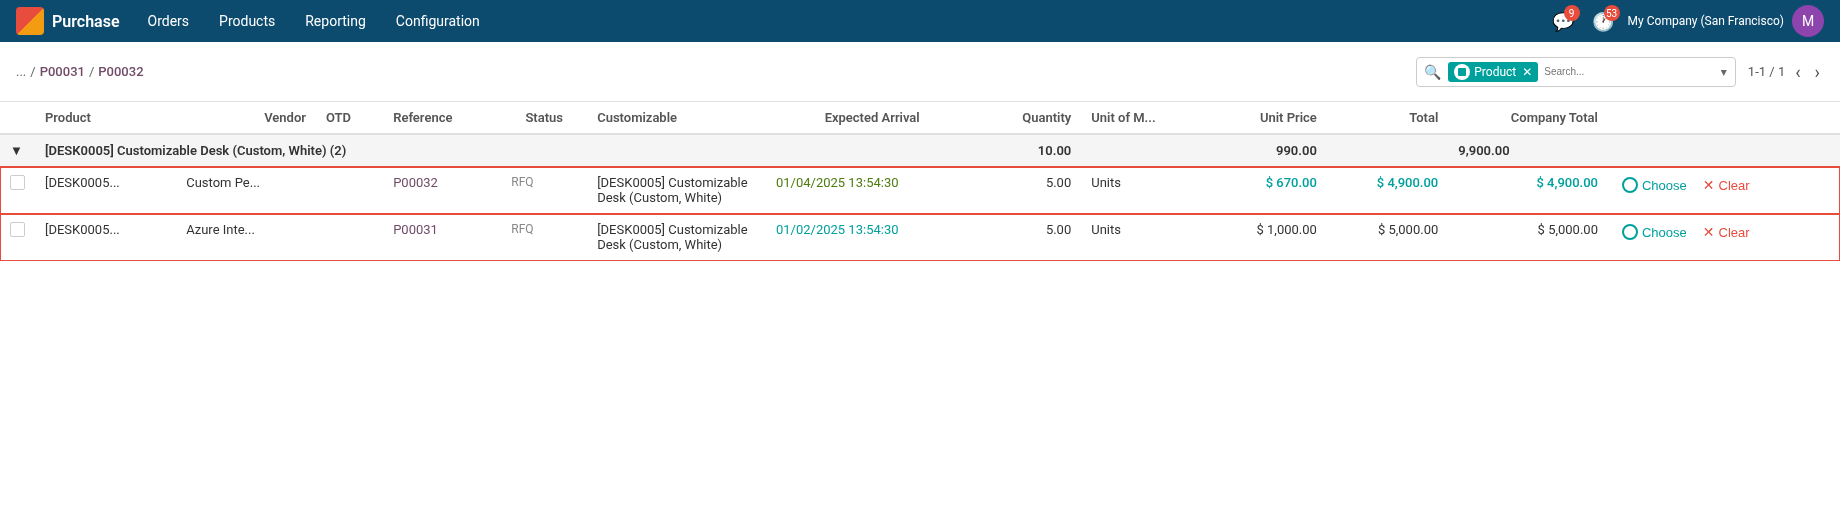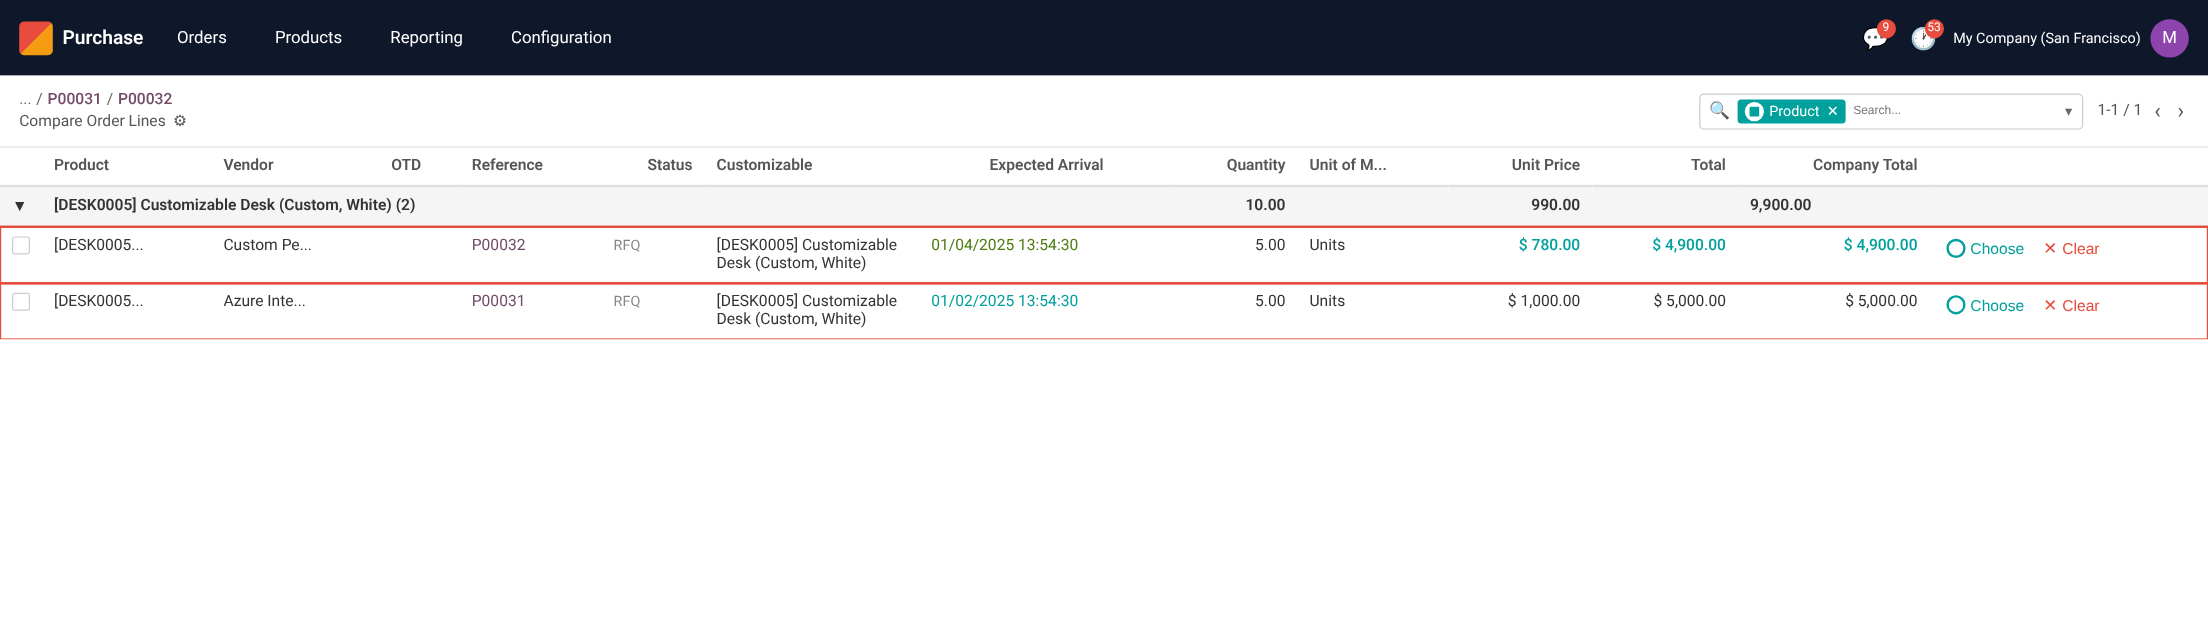--- a/index.html
+++ b/index.html
@@ -6,24 +6,24 @@
     body { font-family: -apple-system, BlinkMacSystemFont, 'Segoe UI', Roboto, sans-serif; font-size: 14px; background: #fff; color: #333; }
     table { width: 100%; border-collapse: collapse; font-size: 13px; }
     thead tr { border-bottom: 2px solid #e0e0e0; background: #fff; }
     thead th { padding: 8px 10px; text-align: left; font-weight: 600; color: #555; white-space: nowrap; }
     tbody tr { border-bottom: 1px solid #f0f0f0; }
     tbody td { padding: 8px 10px; vertical-align: top; }
   </style>
 </head>
 <body>
 
-<nav style="display:flex; align-items:center; background:#0f172a; color:#fff; padding: 0 16px; height:63px; gap:8px;">
+<nav style="display:flex; align-items:center; background:#0c4a6e; color:#fff; padding: 0 16px; height:42px; gap:8px;">
   <div style="width:28px;height:28px;background:linear-gradient(135deg,#e74c3c 50%,#f39c12 50%);border-radius:4px;flex-shrink:0;"></div>
   <span style="font-size:16px;font-weight:600;color:#fff;margin-right:8px;cursor:pointer;">Purchase</span>
-  <div style="display:flex;gap:16px;">
+  <div style="display:flex;gap:6px;">
     <span style="padding:6px 12px;border-radius:4px;cursor:pointer;color:#fff;font-size:14px;">Orders</span>
     <span style="padding:6px 12px;border-radius:4px;cursor:pointer;color:#fff;font-size:14px;">Products</span>
     <span style="padding:6px 12px;border-radius:4px;cursor:pointer;color:#fff;font-size:14px;">Reporting</span>
     <span style="padding:6px 12px;border-radius:4px;cursor:pointer;color:#fff;font-size:14px;">Configuration</span>
   </div>
   <div style="flex:1;"></div>
   <div style="position:relative;display:inline-flex;align-items:center;justify-content:center;width:32px;height:32px;cursor:pointer;">
     <span style="font-size:18px;">💬</span>
     <span style="position:absolute;top:0;right:0;background:#e74c3c;color:#fff;border-radius:50%;width:16px;height:16px;font-size:10px;display:flex;align-items:center;justify-content:center;">9</span>
   </div>
@@ -36,24 +36,20 @@
 </nav>
 
 <div style="display:flex;align-items:center;padding:8px 16px;border-bottom:1px solid #e0e0e0;background:#fff;gap:12px;flex-wrap:wrap;min-height:60px;">
   <div style="display:flex;flex-direction:column;flex:1;gap:2px;">
     <div style="display:flex;align-items:center;gap:4px;font-size:13px;color:#714b67;">
       <span style="cursor:pointer;color:#666;">...</span>
       <span style="color:#666;">/</span>
       <span style="cursor:pointer;color:#714b67;font-weight:500;">P00031</span>
       <span style="color:#666;">/</span>
       <span style="cursor:pointer;color:#714b67;font-weight:500;">P00032</span>
-    </div>
-    <div style="display:flex;align-items:center;gap:6px;font-size:13px;color:#555;">
-      <span>Compare Order Lines</span>
-      <span style="cursor:pointer;">⚙</span>
     </div>
   </div>
 
   <div style="display:flex;align-items:center;border:1px solid #ccc;border-radius:4px;padding:4px 8px;background:#fff;gap:6px;min-width:320px;">
     <span style="color:#888;font-size:14px;">🔍</span>
     <div style="display:flex;align-items:center;gap:4px;background:#00a09d;color:#fff;border-radius:3px;padding:2px 6px;font-size:12px;cursor:pointer;">
       <span style="width:16px;height:16px;background:#fff;border-radius:50%;display:flex;align-items:center;justify-content:center;">
         <svg width="10" height="10" viewBox="0 0 10 10" fill="#00a09d">
             <rect x="1" y="1" width="8" height="8" rx="1"></rect>
           </svg>
@@ -71,24 +67,24 @@
     <span style="cursor:pointer;font-size:18px;padding:2px 4px;">›</span>
   </div>
 </div>
 
 <div style="overflow-x:auto;">
   <table style="width:100%;border-collapse:collapse;font-size:13px;">
     <thead>
       <tr style="border-bottom:2px solid #e0e0e0;background:#fff;">
         <th style="padding:8px 10px;width:30px;"></th>
         <th style="padding:8px 10px;text-align:left;font-weight:600;color:#555;white-space:nowrap;">Product</th>
-        <th style="padding:8px 10px;text-align:left;font-weight:600;color:#555;white-space:nowrap;">Vendor</th>
+        <th style="padding:8px 10px;text-align:right;font-weight:600;color:#555;white-space:nowrap;">Vendor</th>
         <th style="padding:8px 10px;text-align:left;font-weight:600;color:#555;white-space:nowrap;">OTD</th>
         <th style="padding:8px 10px;text-align:left;font-weight:600;color:#555;white-space:nowrap;">Reference</th>
-        <th style="padding:8px 10px;text-align:right;font-weight:600;color:#555;white-space:nowrap;">Status</th>
+        <th style="padding:8px 10px;text-align:center;font-weight:600;color:#555;white-space:nowrap;">Status</th>
         <th style="padding:8px 10px;text-align:left;font-weight:600;color:#555;white-space:nowrap;">Customizable</th>
         <th style="padding:8px 10px;text-align:center;font-weight:600;color:#555;white-space:nowrap;">Expected Arrival</th>
         <th style="padding:8px 10px;text-align:right;font-weight:600;color:#555;white-space:nowrap;">Quantity</th>
         <th style="padding:8px 10px;text-align:left;font-weight:600;color:#555;white-space:nowrap;">Unit of M...</th>
         <th style="padding:8px 10px;text-align:right;font-weight:600;color:#555;white-space:nowrap;">Unit Price</th>
         <th style="padding:8px 10px;text-align:right;font-weight:600;color:#555;white-space:nowrap;">Total</th>
         <th style="padding:8px 10px;text-align:right;font-weight:600;color:#555;white-space:nowrap;">Company Total</th>
         <th style="padding:8px 10px;"></th>
       </tr>
     </thead>
@@ -113,21 +109,21 @@
         </td>
         <td style="padding:8px 10px;vertical-align:top;white-space:nowrap;">[DESK0005...</td>
         <td style="padding:8px 10px;vertical-align:top;white-space:nowrap;">Custom Pe...</td>
         <td style="padding:8px 10px;vertical-align:top;"></td>
         <td style="padding:8px 10px;vertical-align:top;color:#714b67;cursor:pointer;">P00032</td>
         <td style="padding:8px 10px;vertical-align:top;color:#888;font-size:12px;">RFQ</td>
         <td style="padding:8px 10px;vertical-align:top;max-width:120px;word-break:break-word;">[DESK0005] Customizable Desk (Custom, White)</td>
         <td style="padding:8px 10px;vertical-align:top;color:#4d7c0f;white-space:nowrap;">01/04/2025 13:54:30</td>
         <td style="padding:8px 10px;vertical-align:top;text-align:right;">5.00</td>
         <td style="padding:8px 10px;vertical-align:top;">Units</td>
-        <td style="padding:8px 10px;vertical-align:top;text-align:right;color:#00a09d;font-weight:500;">$ 780.00</td>
+        <td style="padding:8px 10px;vertical-align:top;text-align:right;color:#00a09d;font-weight:500;">$ 670.00</td>
         <td style="padding:8px 10px;vertical-align:top;text-align:right;color:#00a09d;font-weight:500;">$ 4,900.00</td>
         <td style="padding:8px 10px;vertical-align:top;text-align:right;color:#00a09d;font-weight:500;">$ 4,900.00</td>
         <td style="padding:8px 10px;vertical-align:top;">
           <div style="display:flex;align-items:center;gap:8px;white-space:nowrap;">
             <button style="display:inline-flex;align-items:center;gap:4px;color:#00a09d;cursor:pointer;font-size:13px;font-weight:500;border:none;background:none;padding:2px 4px;">
               <span style="width:16px;height:16px;border-radius:50%;border:2px solid #00a09d;display:inline-flex;align-items:center;justify-content:center;font-size:8px;"></span>
               <span>Choose</span>
             </button>
             <button style="display:inline-flex;align-items:center;gap:4px;color:#e74c3c;cursor:pointer;font-size:13px;font-weight:500;border:none;background:none;padding:2px 4px;">
               <span style="font-size:14px;">✕</span>

